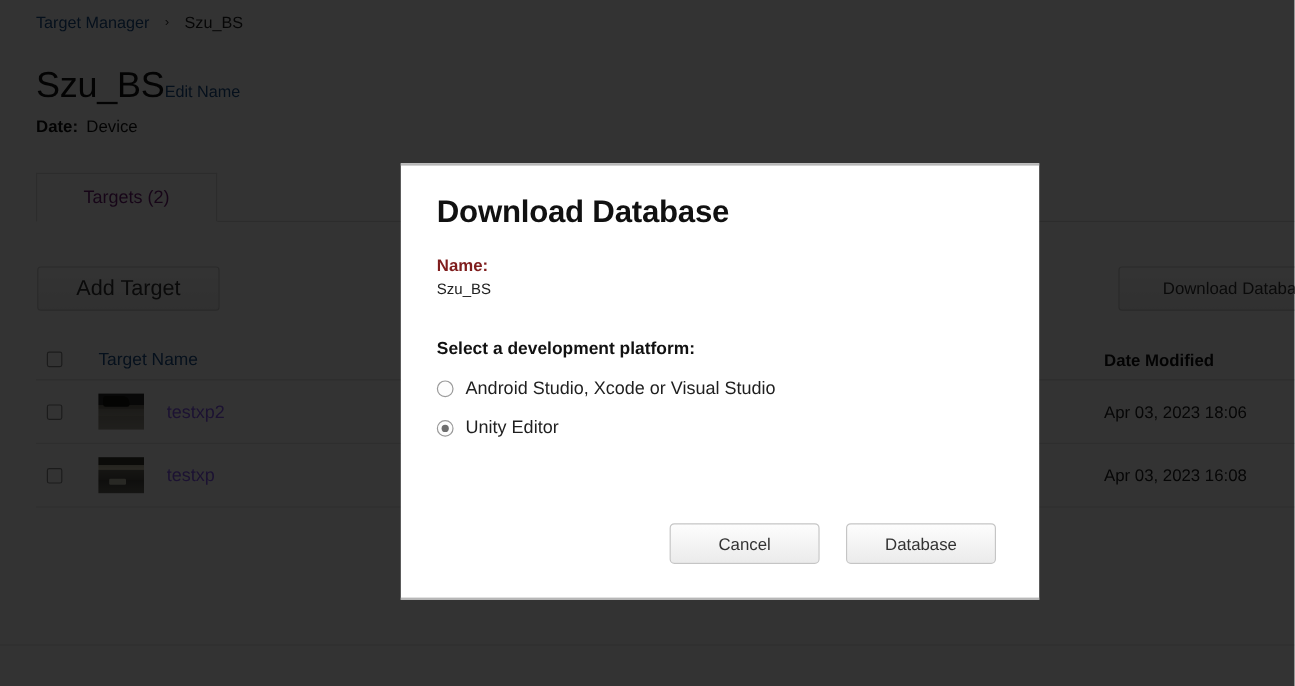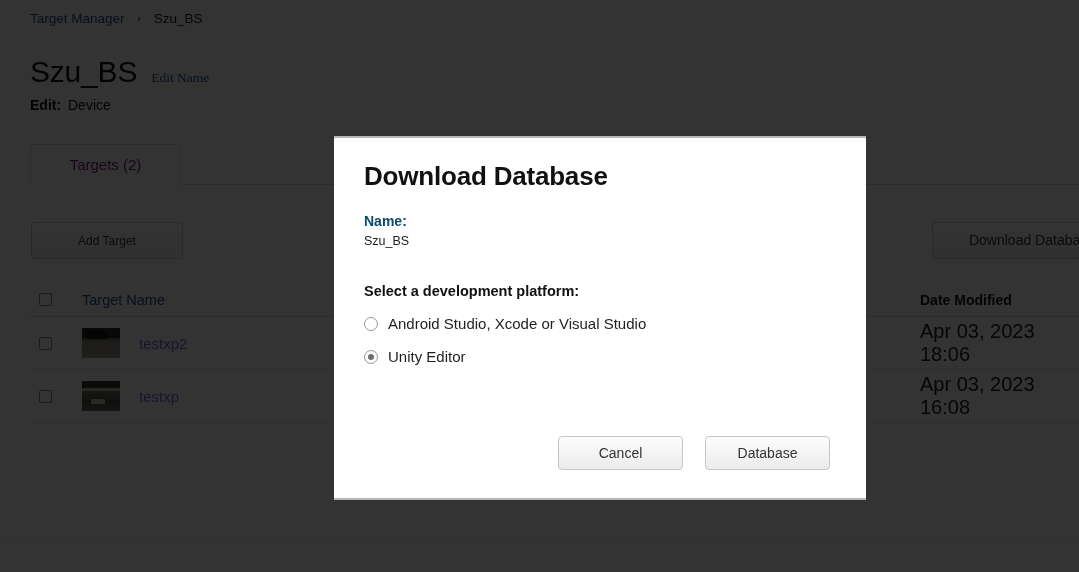--- a/index.html
+++ b/index.html
@@ -66,26 +66,24 @@
     align-items: baseline;
   }
   .page-title {
     font-size: 30px;
     font-weight: 400;
     color: #111111;
     letter-spacing: -0.2px;
     line-height: 34px;
   }
   .edit-name {
-    margin-left: 14px;
     font-size: 13.5px;
     color: #1b4f8a;
     cursor: pointer;
     text-decoration: none;
-    font-family: Liberation Serif, serif;
   }
   .type-row {
     position: absolute;
     left: 30px; top: 96px;
     font-size: 14px;
     color: #111111;
     line-height: 19px;
   }
   .type-row .type-label { font-weight: bold; }
   .type-row .type-value { font-weight: 400; margin-left: 3px; }
@@ -117,21 +115,21 @@
 
   .btn-add {
     position: absolute;
     left: 31px; top: 222px;
     width: 152px;
     height: 37px;
     box-sizing: border-box;
     border: 1px solid #cccccc;
     border-radius: 3px;
     background: linear-gradient(to bottom, #ffffff 0%, #f1f1f1 100%);
-    font-size: 12px;
+    font-size: 18px;
     color: #333333;
     cursor: pointer;
     font-family: "Liberation Sans", sans-serif;
   }
   .btn-download-db {
     position: absolute;
     left: 932px; top: 222px;
     width: 200px;
     height: 37px;
     box-sizing: border-box;
@@ -223,21 +221,21 @@
   .target-link {
     margin-left: 19px;
     font-size: 15px;
     color: #8b5cf6;
     cursor: pointer;
     text-decoration: none;
   }
   .date-cell {
     position: absolute;
     left: 890px;
-    font-size: 20px;
+    font-size: 14px;
     color: #222222;
   }
 
   
   .overlay {
     position: absolute;
     left: 0; top: 0;
     width: 1079px;
     height: 572px;
     background: rgba(0, 0, 0, 0.80);
@@ -270,21 +268,21 @@
   .modal-sub {
     margin-top: 10px;
     font-size: 14.5px;
     color: #333333;
     line-height: 20px;
   }
   .field-label {
     margin-top: 20px;
     font-size: 14px;
     font-weight: bold;
-    color: #0c4a6e;
+    color: #7f1d1d;
     line-height: 18px;
   }
   .field-value {
     margin-top: 3px;
     font-size: 12.5px;
     color: #222222;
     line-height: 16px;
   }
   .platform-label {
     margin-top: 33px;
@@ -355,21 +353,21 @@
       <span class="sep">›</span>
       <span class="crumb-current">Szu_BS</span>
     </div>
 
     <div class="title-row">
       <span class="page-title">Szu_BS</span>
       <span class="edit-name">Edit Name</span>
     </div>
 
     <div class="type-row">
-      <span class="type-label">Edit:</span>
+      <span class="type-label">Date:</span>
       <span class="type-value">Device</span>
     </div>
 
     <div class="tabs">
       <div class="tab">
         <span>Targets (2)</span>
       </div>
     </div>
 
     <button class="btn-add">Add Target</button>

